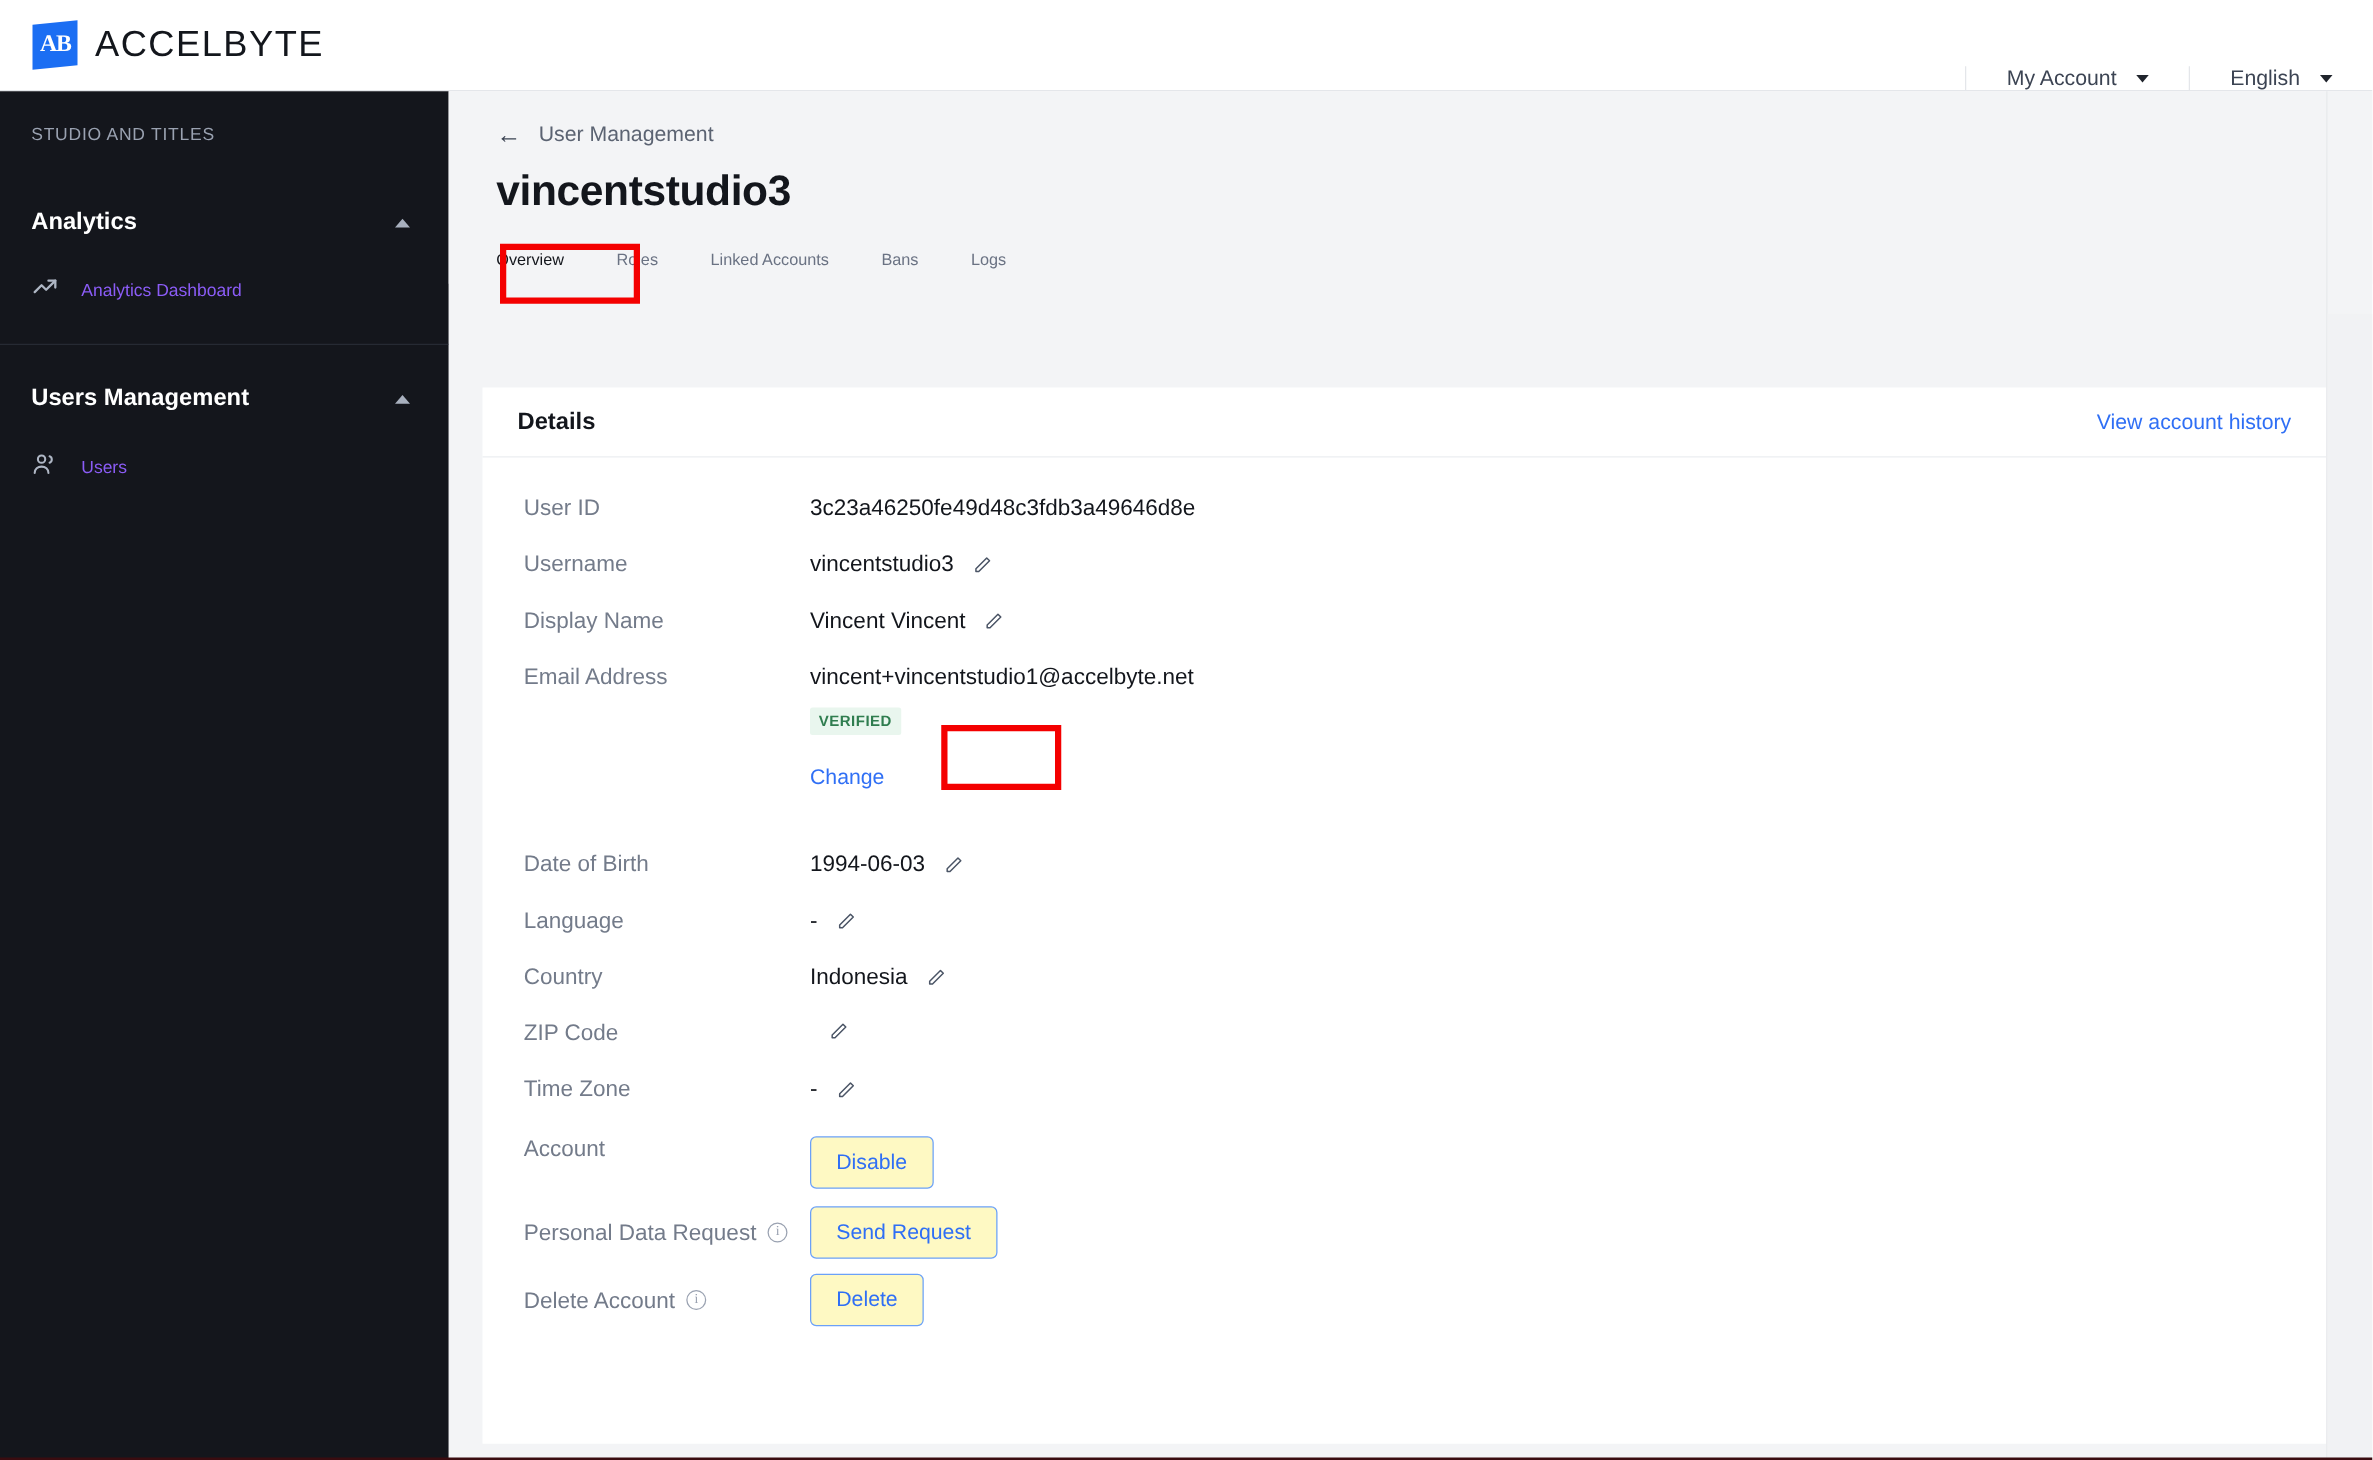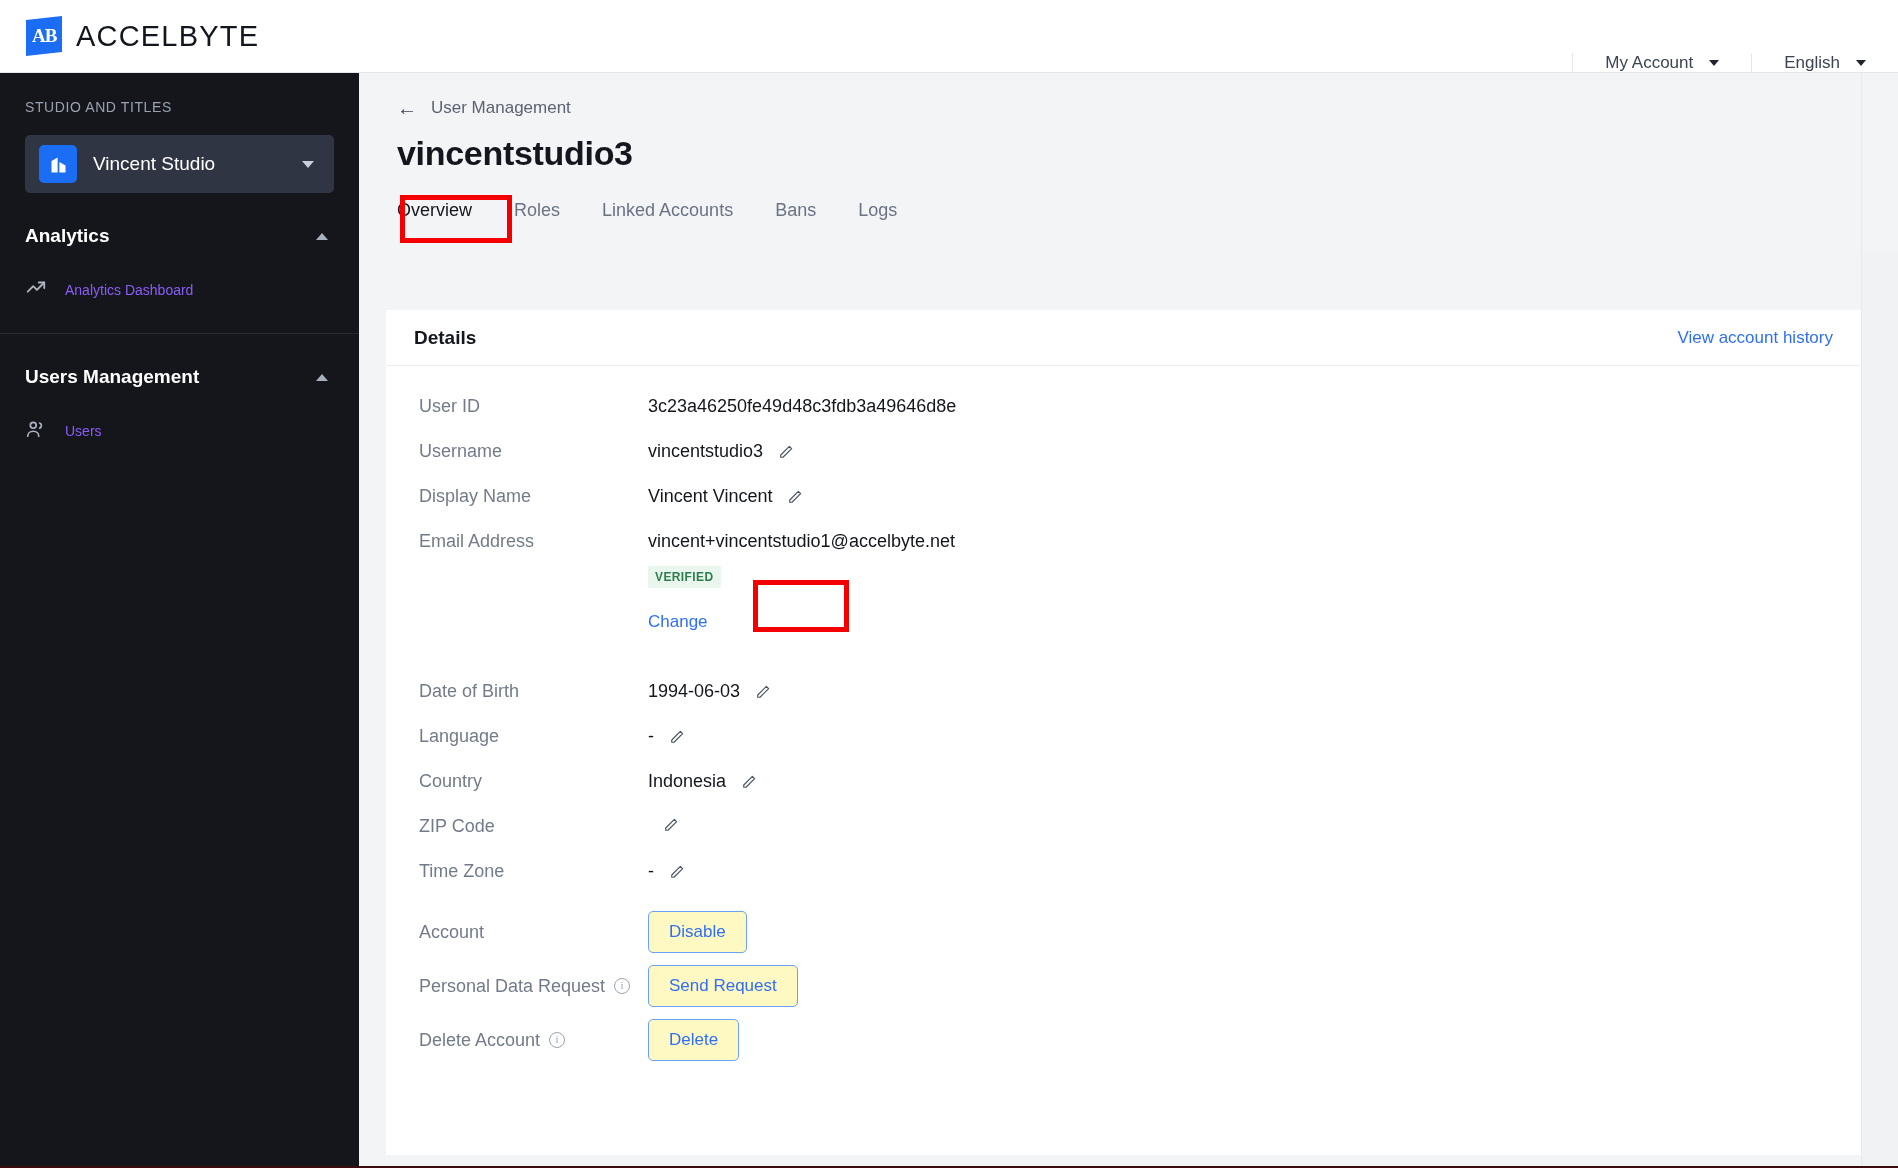--- a/index.html
+++ b/index.html
@@ -88,21 +88,21 @@
   .page-head { padding: 25px 0 0 38px; background: #f3f4f6; }
   .breadcrumb {
     display: flex; align-items: center; gap: 14px; color: #5b6372;
     font-size: 17px; cursor: pointer;
   }
   .arrow-l { font-size: 20px; line-height: 1; color: #3c4453; }
   .page-title {
     font-size: 34px; font-weight: 700; color: #13161c; margin-top: 16px; letter-spacing: -0.3px;
   }
   .tabs { display: flex; gap: 42px; margin-top: 27px; }
-  .tab { font-size: 18px; color: #6a7283; padding-bottom: 12px; cursor: pointer; }
+  .tab { font-size: 13px; color: #6a7283; padding-bottom: 12px; cursor: pointer; }
   .tab.active { color: #13161c; }
 
   .card {
     position: absolute; top: 237px; left: 27px; width: 1475px; height: 845px;
     background: #ffffff;
   }
   .card-head {
     height: 56px; display: flex; align-items: center; justify-content: space-between;
     padding: 0 28px 0 28px; border-bottom: 1px solid #eceef1;
   }
@@ -172,29 +172,20 @@
       </div>
       <div class="tb-item">
         <span>English</span>
         <span class="chev-d"></span>
       </div>
     </div>
   </div>
 
   <div class="sidebar">
     <div class="studio-label">STUDIO AND TITLES</div>
-    <div class="studio-select">
-      <span class="studio-icon">
-        <svg width="21" height="21" viewBox="0 0 24 24" fill="#ffffff">
-          <path d="M4 21V8l7-4v17H4zm9 0V9l7 4v8h-7zM6 11h2v2H6v-2zm0 4h2v2H6v-2zm9 0h2v2h-2v-2zm0-4h2v2h-2v-2z"></path>
-        </svg>
-      </span>
-      <span class="studio-name">Vincent Studio</span>
-      <span class="chev-d-w"></span>
-    </div>
 
     <div class="nav-section">
       <span class="nav-section-title">Analytics</span>
       <span class="chev-u"></span>
     </div>
     <div class="nav-item">
       <span>
         <svg width="22" height="22" viewBox="0 0 24 24" fill="none" stroke="#aeb6c4" stroke-width="2" stroke-linecap="round" stroke-linejoin="round">
           <polyline points="3,16 9,10 13,14 21,6"></polyline>
             <polyline points="15,6 21,6 21,12"></polyline>
@@ -338,21 +329,21 @@
             <div class="row-value">
               <span>-</span>
               <span class="pencil">
                 <svg width="18" height="18" viewBox="0 0 24 24" fill="none" stroke="#4b5566" stroke-width="1.6" stroke-linecap="round" stroke-linejoin="round">
                     <path d="M16.5 4.5l3 3L8 19H5v-3z"></path>
                   </svg>
               </span>
             </div>
           </div>
 
-          <div class="row" style="min-height:48px;align-items:center;">
+          <div class="row" style="min-height:48px;align-items:flex-start;">
             <div class="row-label">Account</div>
             <div class="row-value">
               <button class="btn-outline">Disable</button>
             </div>
           </div>
 
           <div class="row" style="min-height:48px;align-items:center;margin-top:6px;">
             <div class="row-label">
               <span>Personal Data Request</span>
               <span class="info-icon">i</span>

